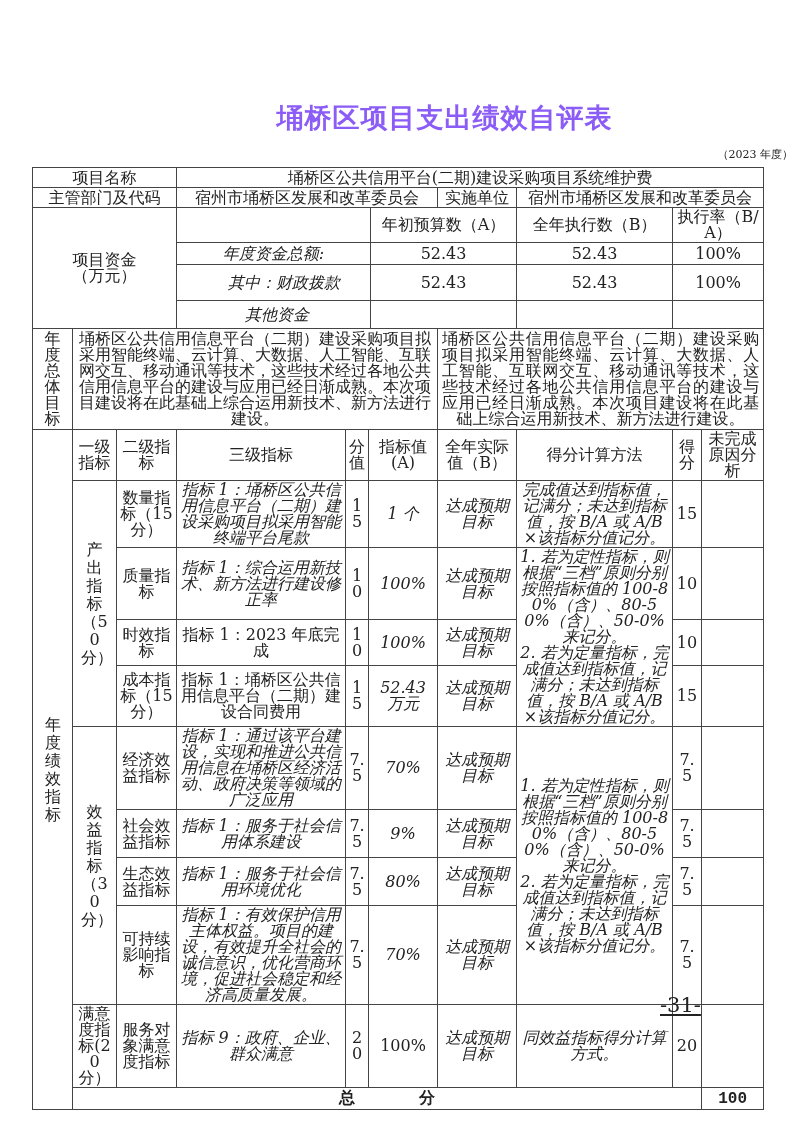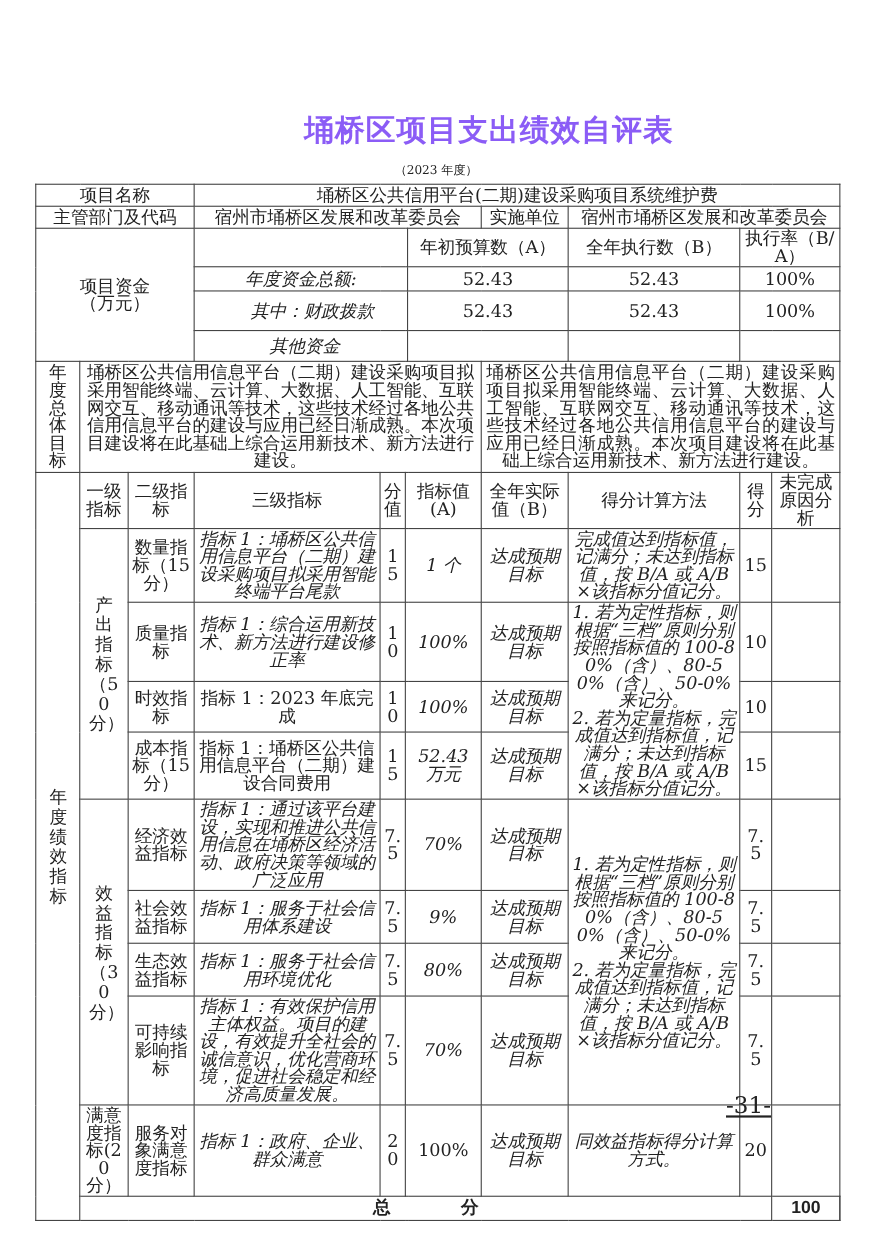--- a/index.html
+++ b/index.html
@@ -1,27 +1,27 @@
 <!DOCTYPE html>
 <html><head>
 <meta charset="utf-8">
 <style>
   html, body { margin: 0; padding: 0; background: #ffffff; }
   body { width: 793px; height: 1122px; position: relative; overflow: hidden;
          font-family: "DejaVu Serif", "Liberation Serif", serif; color: #222; }
   .title { position: absolute; top: 100px; left: 0; width: 793px; text-align: center;
            font-family: "DejaVu Sans", "Liberation Sans", sans-serif; font-weight: bold;
            font-size: 27px; letter-spacing: 1px; color: #8b5cf6; padding-left: 48px; }
-  .year { position: absolute; top: 147px; left: 0; width: 793px; text-align: center; font-size: 11px; }
+  .year { position: absolute; top: 147px; left: 0; width: 793px; text-align: right; font-size: 11px; }
   table.grid { position: absolute; left: 32px; top: 167px; border-collapse: collapse;
                table-layout: fixed; width: 731px; font-size: 16px; line-height: 16px; }
   table.grid td { border: 1px solid #444; padding: 1px 3px; vertical-align: middle;
                   text-align: center; word-break: break-all; }
   .left { text-align: center; font-style: italic; }
-  .bold { font-weight: bold; font-family: Liberation Sans, sans-serif; }
+  .bold { font-weight: bold; font-family: Liberation Mono, monospace; }
   .page-num { position: absolute; top: 993px; left: 660px; font-size: 21px; text-decoration: underline; }
   .vert { line-height: 18px; margin-left: 44px; }
   .indent { padding-left: 24px !important; }
 </style>
 </head>
 <body>
 
 <div class="title">埇桥区项目支出绩效自评表</div>
 <div class="year">（2023 年度）</div>
 
@@ -176,21 +176,21 @@
     <td>7.5</td>
     <td colspan="2" class="left">70%</td>
     <td class="left">达成预期目标</td>
     <td>7.5</td>
     <td></td>
   </tr>
 
   <tr style="height:70px">
     <td>满意度指标(20分）</td>
     <td>服务对象满意度指标</td>
-    <td class="left">指标 1：政府、企业、群众满意</td>
+    <td class="left">指标 9：政府、企业、群众满意</td>
     <td>20</td>
     <td colspan="2">100%</td>
     <td class="left">达成预期目标</td>
     <td class="left">同效益指标得分计算方式。</td>
     <td>20</td>
     <td></td>
   </tr>
 
   <tr style="height:22px">
     <td colspan="9" class="bold">总　　　　分</td>

